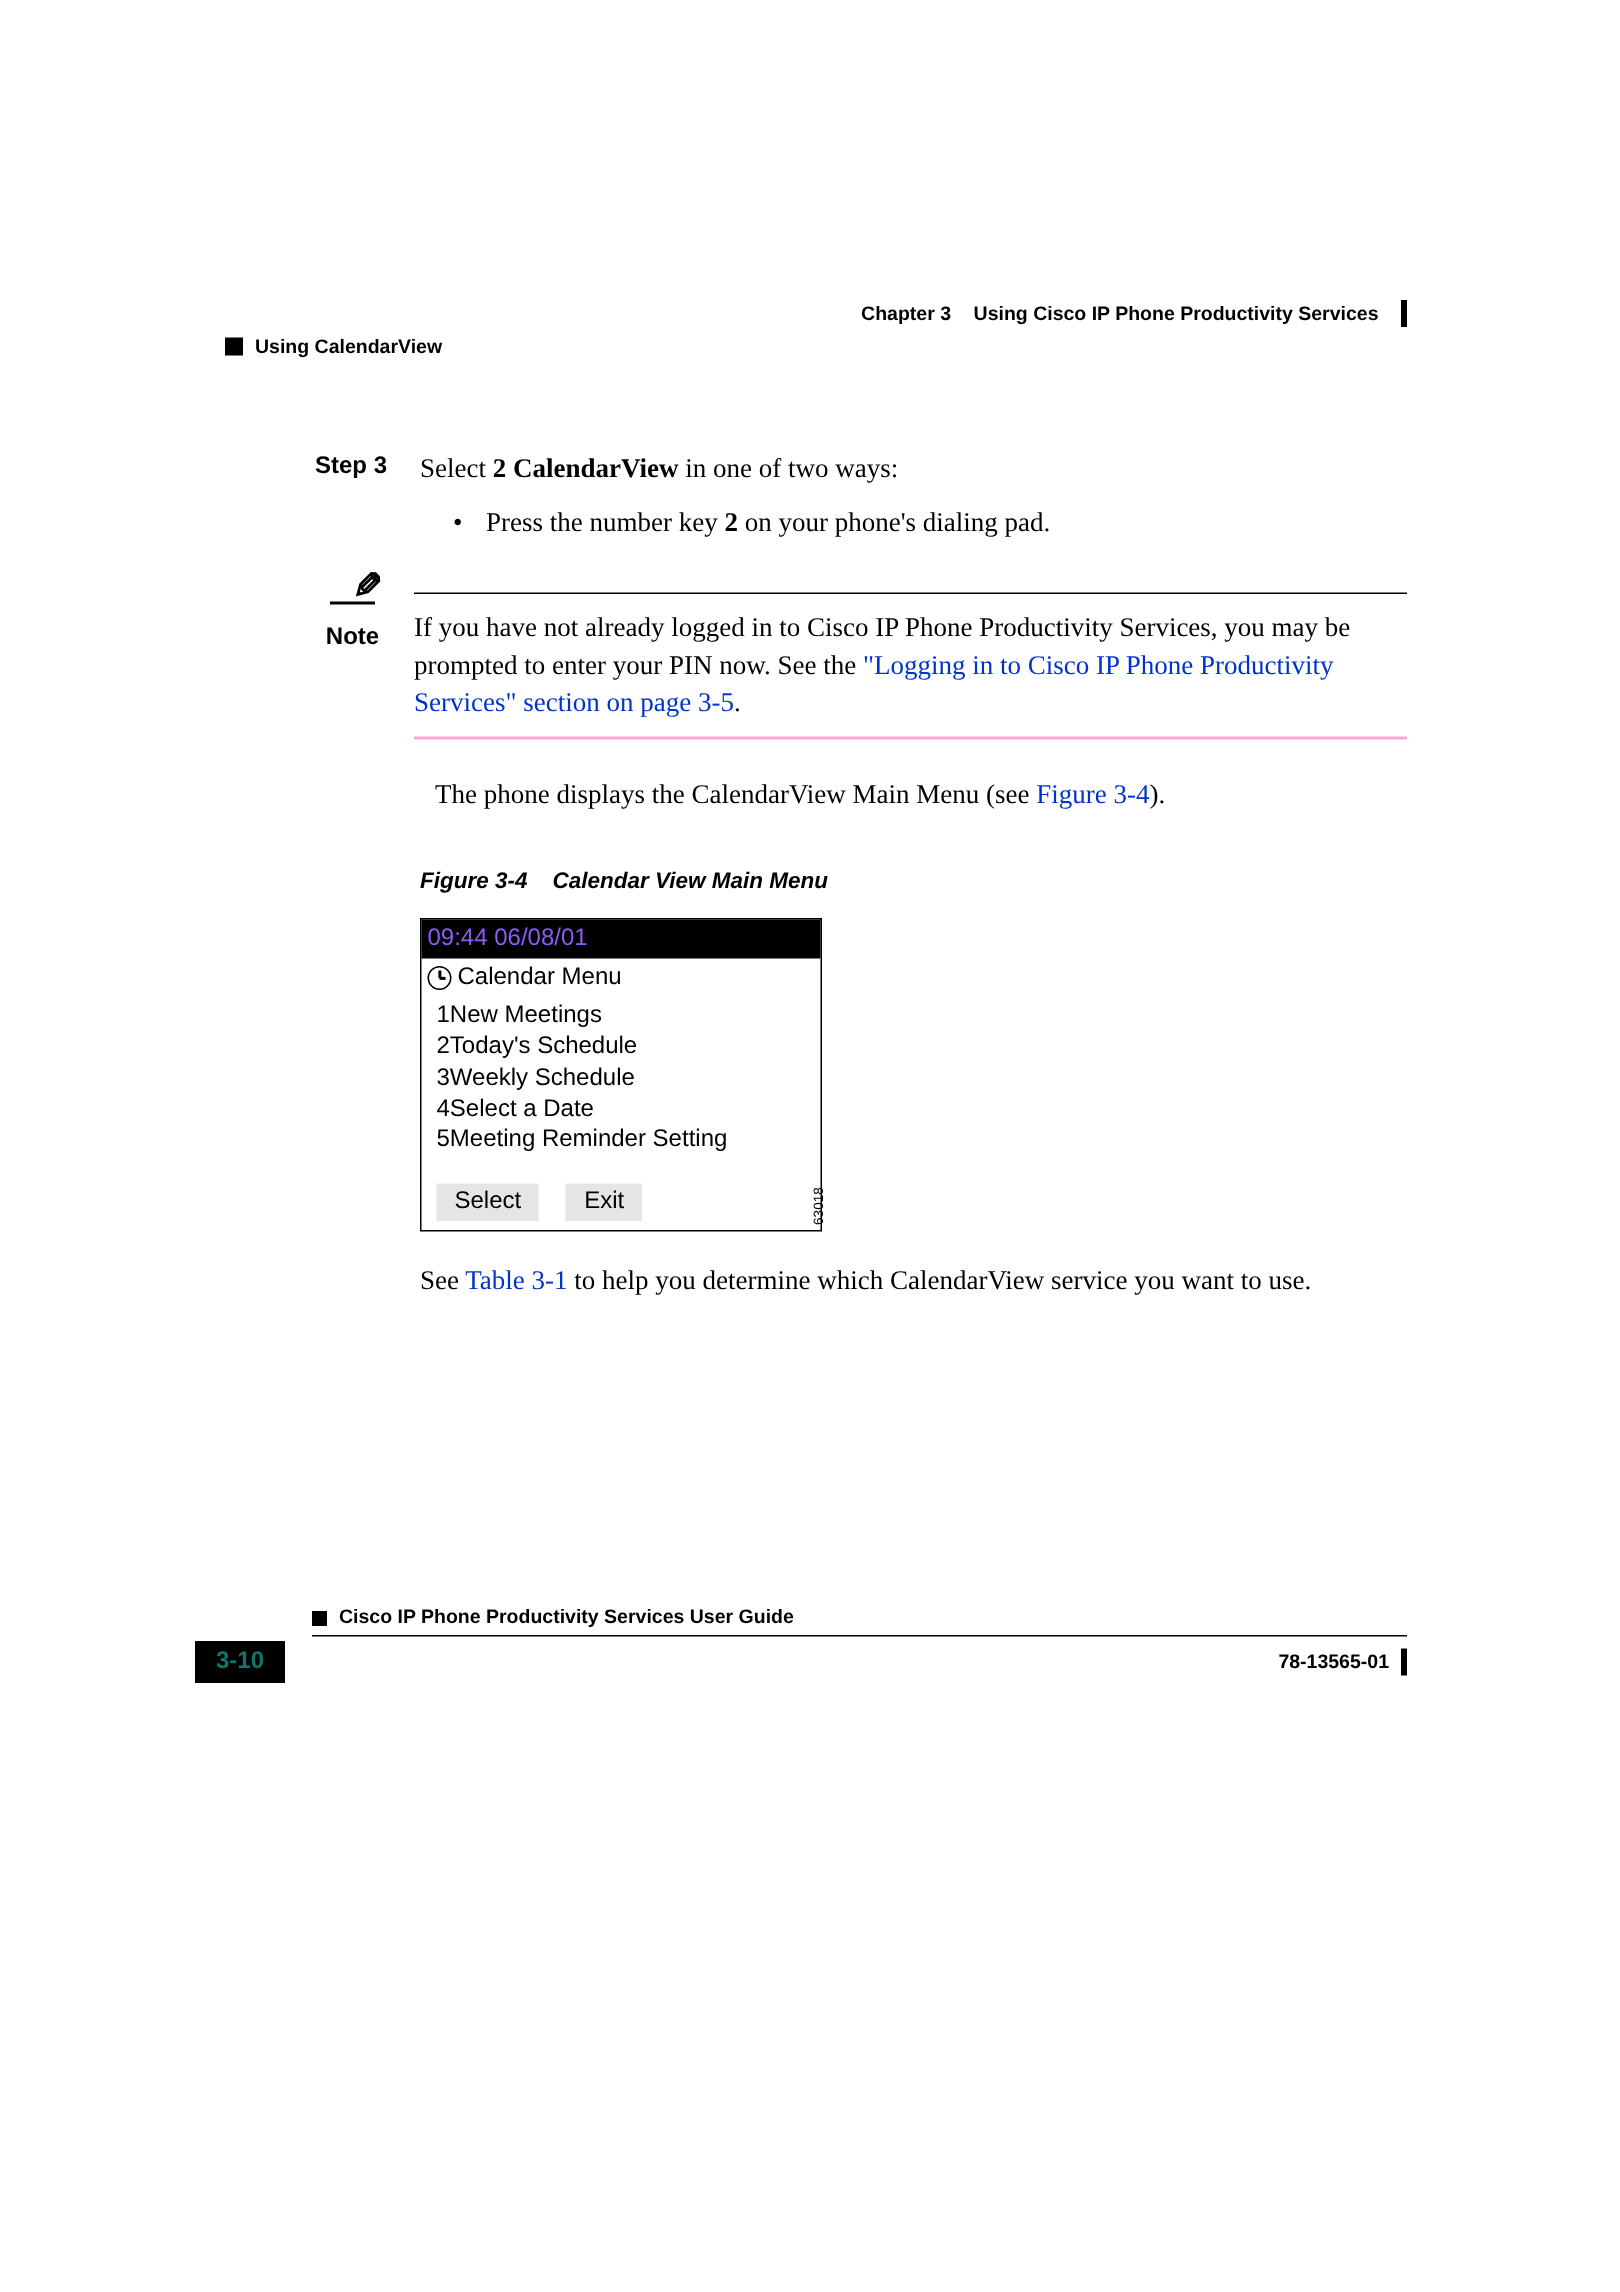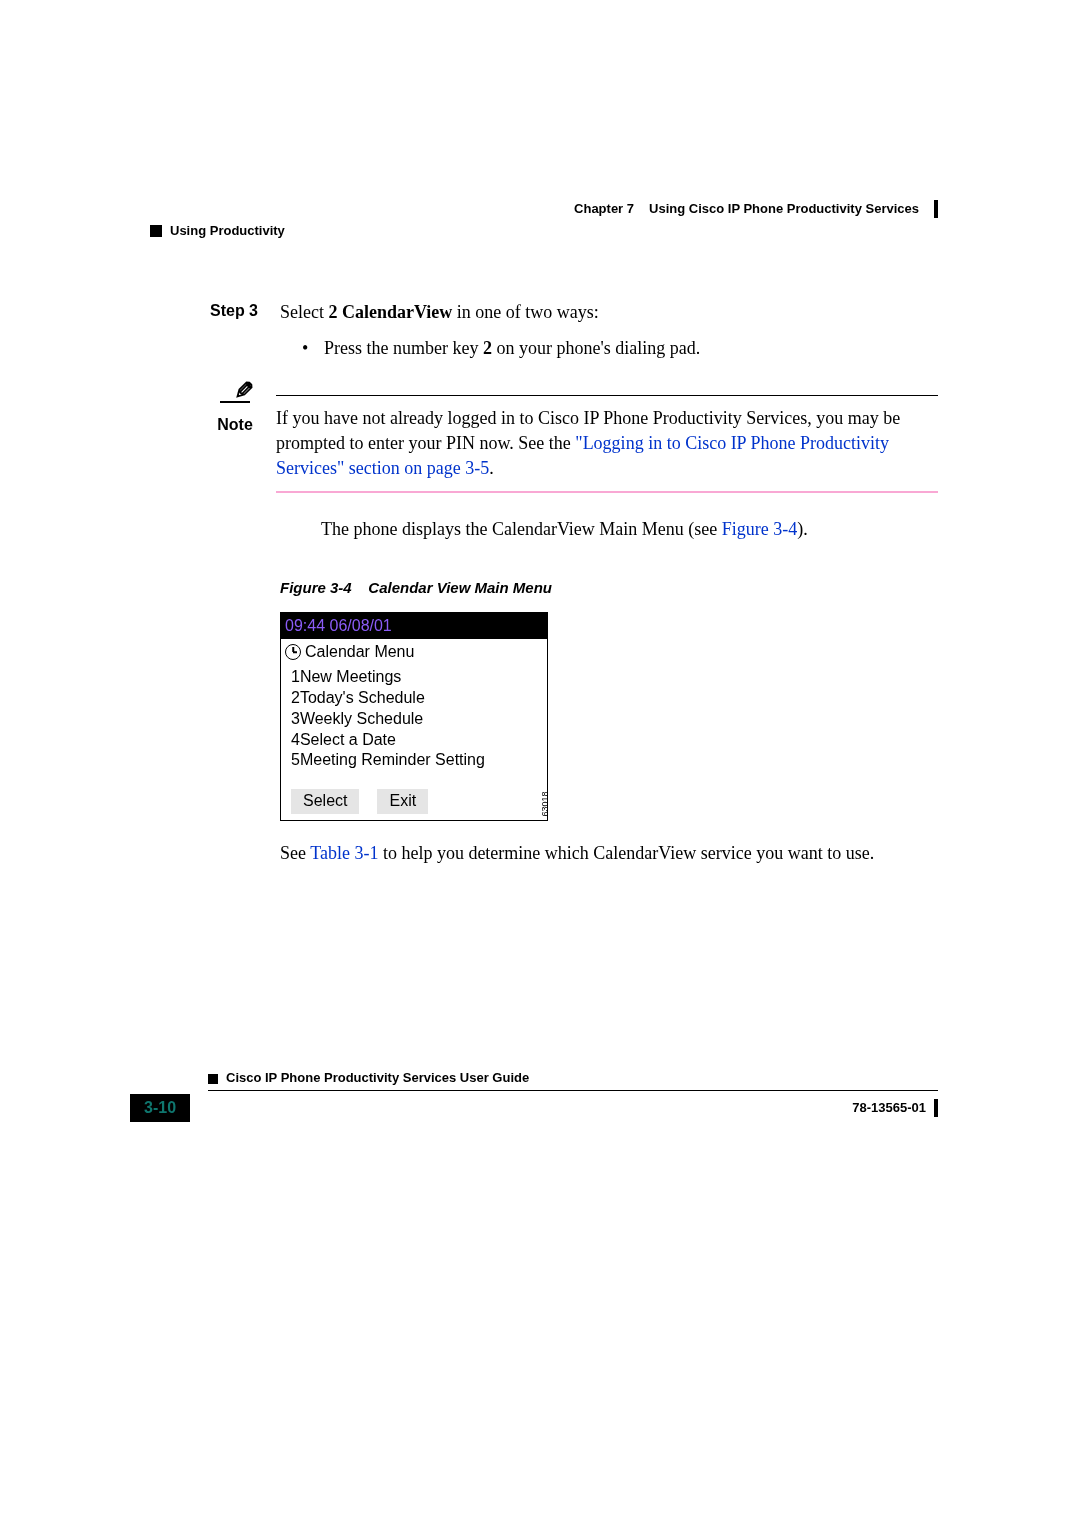--- a/index.html
+++ b/index.html
@@ -267,28 +267,28 @@
   }
 </style>
 </head>
 <body>
 
 <div class="page">
 
   <div class="header-row">
     <span></span>
     <span class="header-right">
-      <span>Chapter 7</span>
+      <span>Chapter 3</span>
       <span>Using Cisco IP Phone Productivity Services</span>
       <span class="header-bar"></span>
     </span>
   </div>
   <div class="subheader-row">
     <span class="square-marker"></span>
-    <span>Using Productivity</span>
+    <span>Using CalendarView</span>
   </div>
 
   <div class="content">
 
     <div class="step-row">
       <div class="step-label">Step 3</div>
       <div class="step-body">
         <span>Select </span><span class="bold">2 CalendarView</span><span> in one of two ways:</span>
         <ul class="bullet-list">
           <li>
@@ -301,21 +301,21 @@
     <div class="note-block">
       <div class="note-icon-col">
         <span class="pencil-icon"></span>
         <div class="note-label">Note</div>
       </div>
       <div class="note-body">
         <span>If you have not already logged in to Cisco IP Phone Productivity Services, you may be prompted to enter your PIN now. See the </span><span class="link">"Logging in to Cisco IP Phone Productivity Services" section on page 3-5</span><span>.</span>
       </div>
     </div>
 
-    <div class="para" style="margin-left:111px;">
+    <div class="para" style="margin-left:80px;">
       <span>The phone displays the CalendarView Main Menu (see </span><span class="link">Figure 3-4</span><span>).</span>
     </div>
 
     <div style="margin-left:70px;">
       <div class="figure-caption">
         <span>Figure 3-4</span>&nbsp;&nbsp;&nbsp;&nbsp;<span>Calendar View Main Menu</span>
       </div>
 
       <div class="phone-screen">
         <div class="screen-box">

